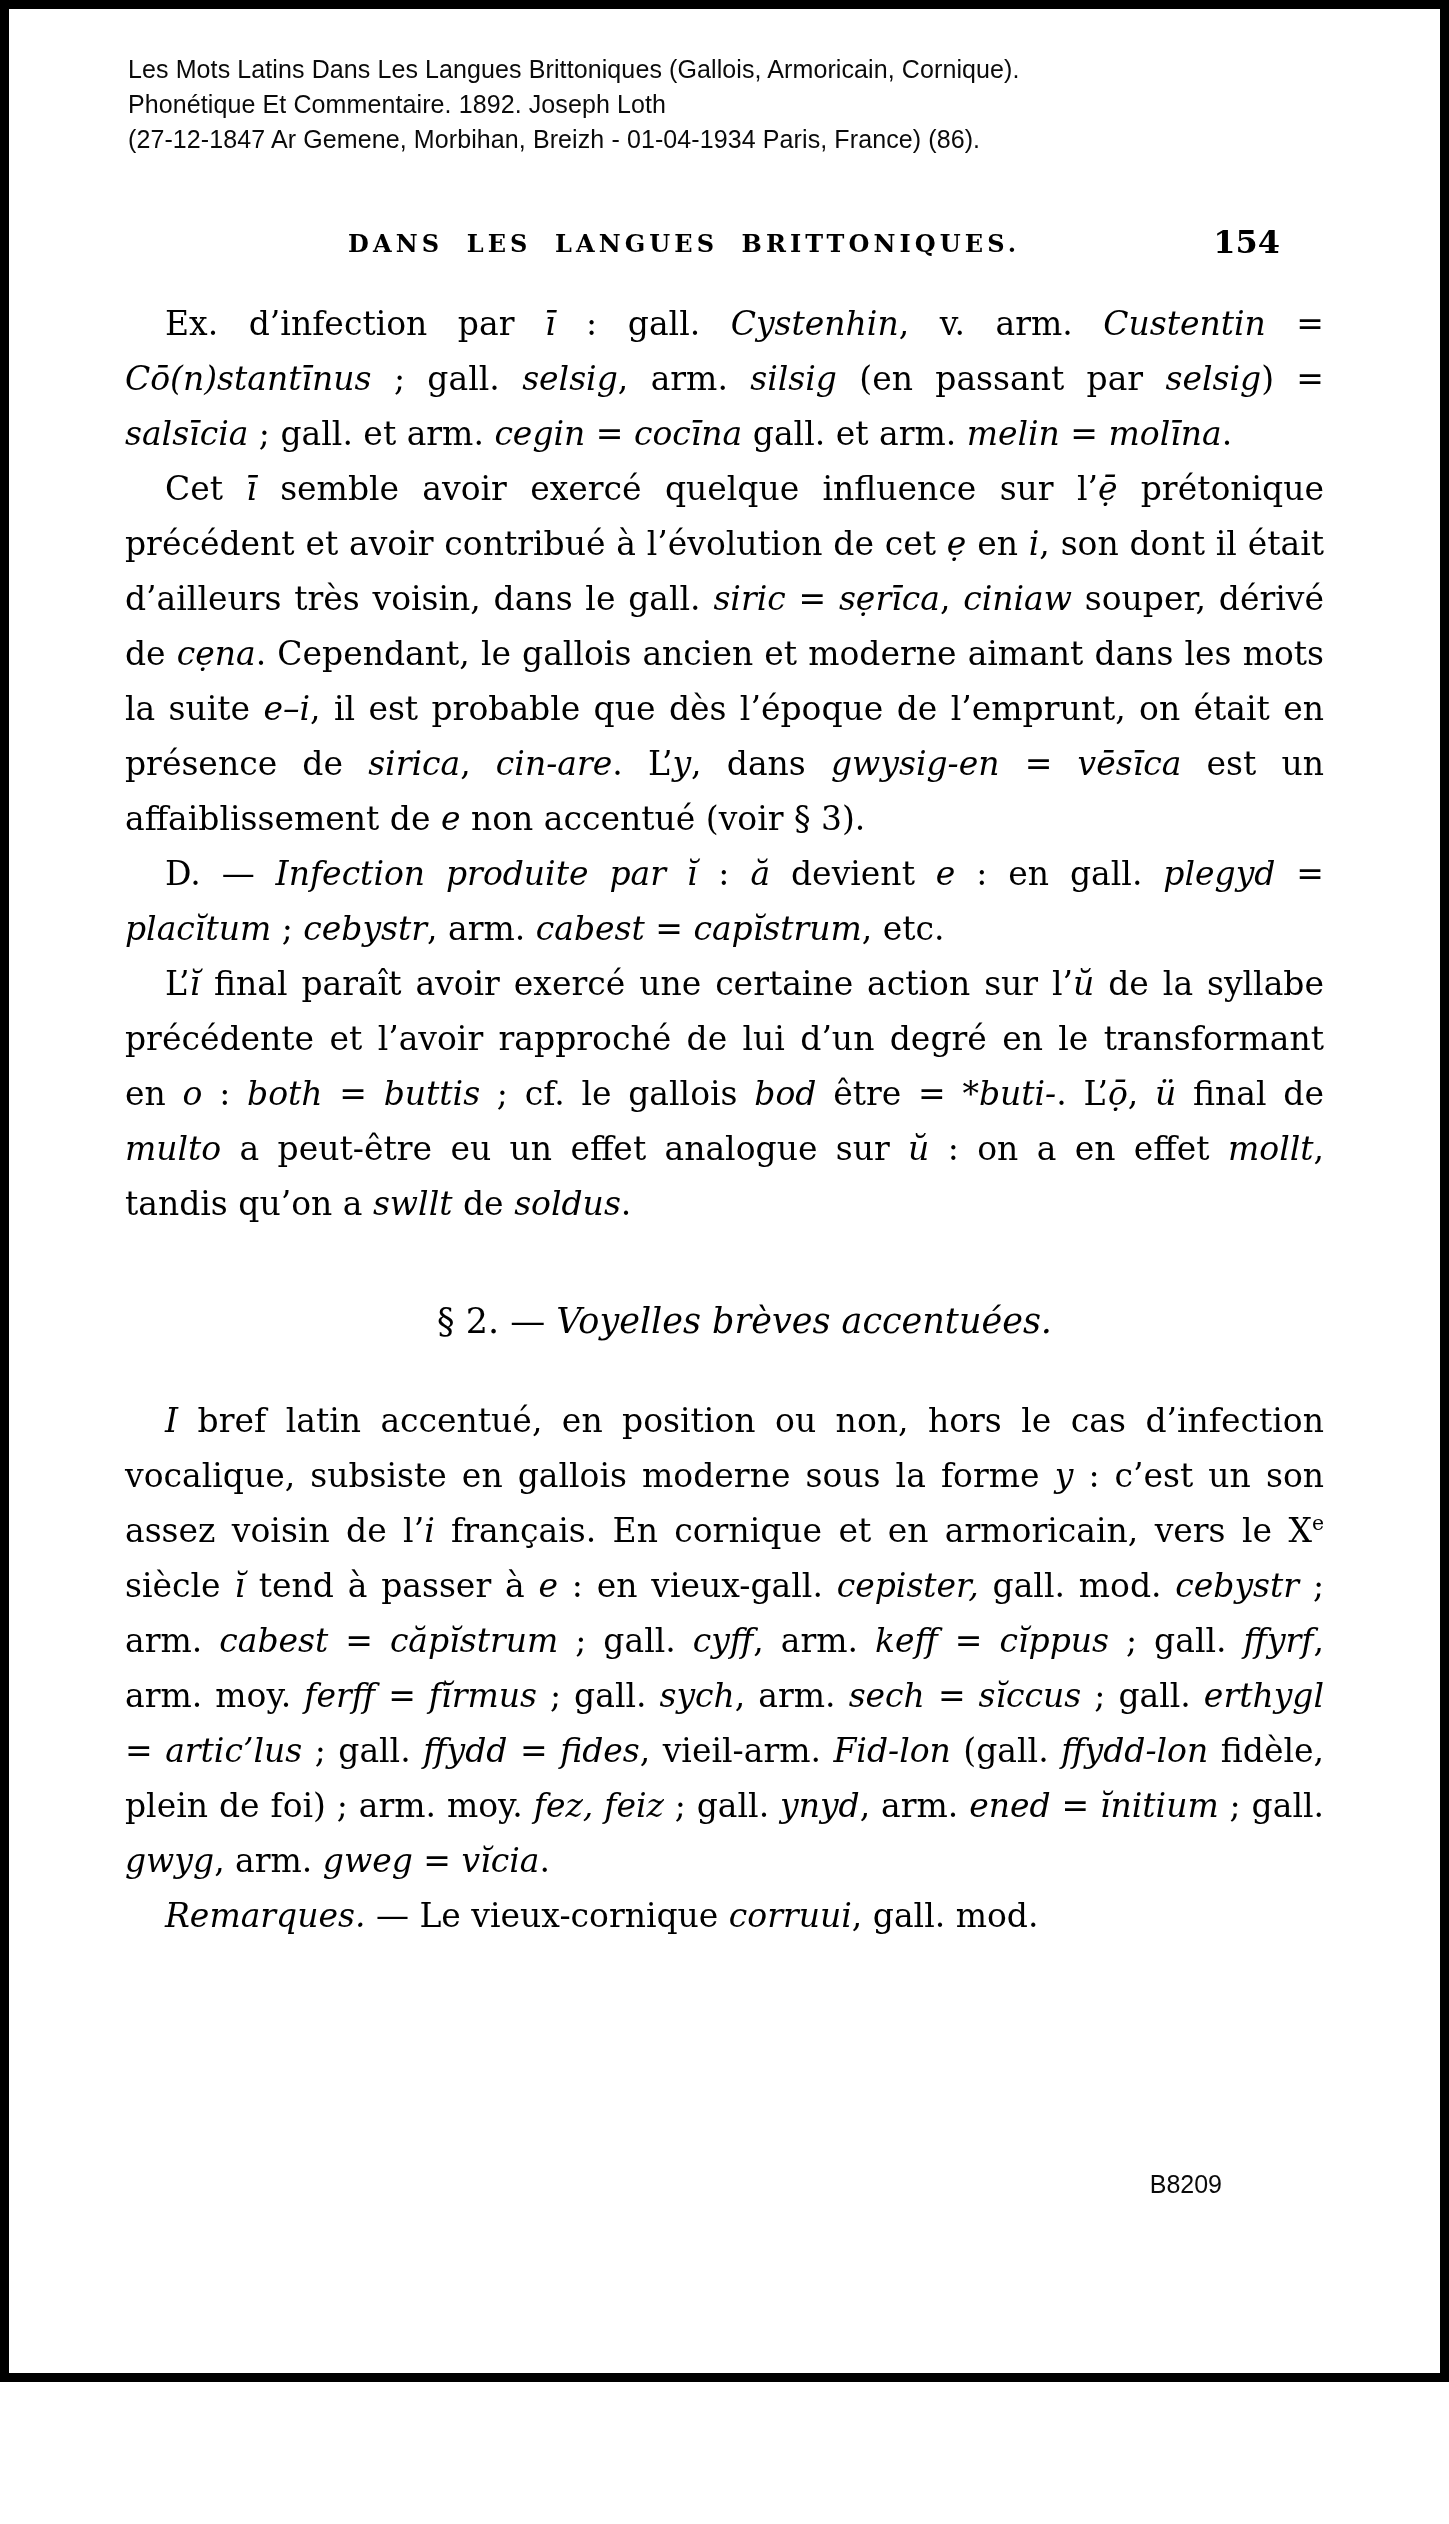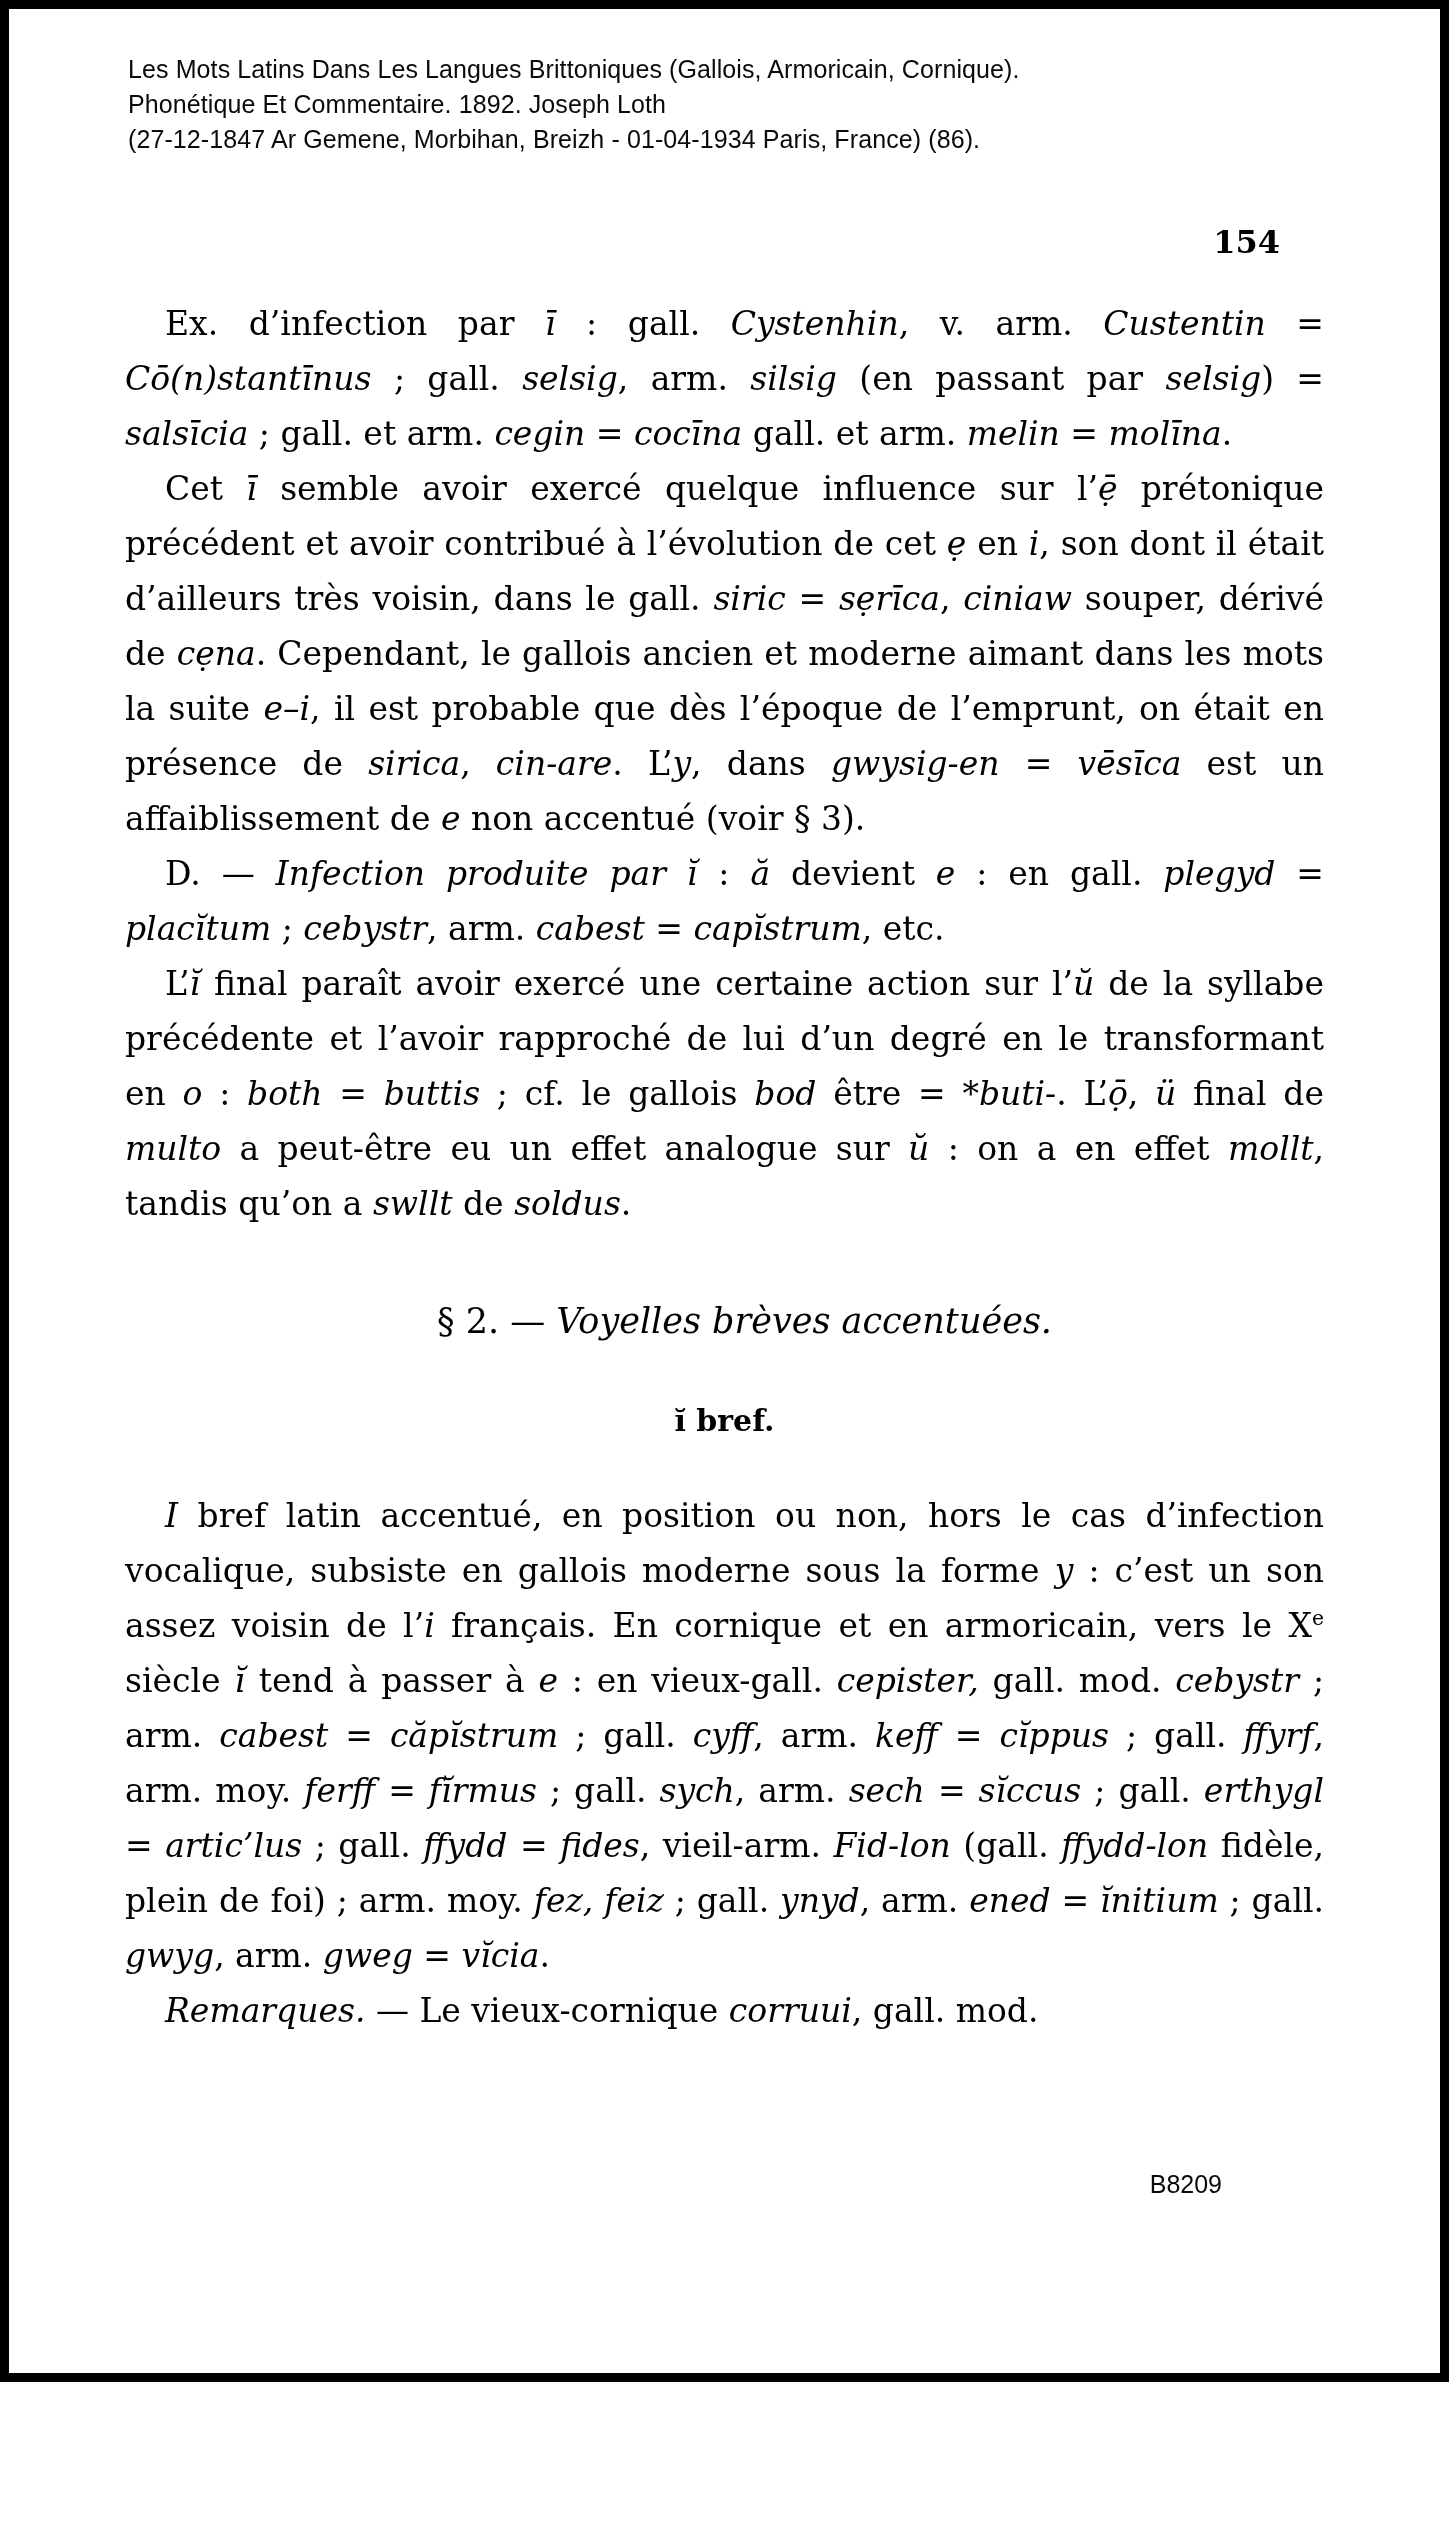--- a/index.html
+++ b/index.html
@@ -79,31 +79,31 @@
 <div class="frame">
   <div class="page">
 
     <div class="citation">
       <div>Les Mots Latins Dans Les Langues Brittoniques (Gallois, Armoricain, Cornique).</div>
       <div>Phonétique Et Commentaire. 1892. Joseph Loth</div>
       <div>(27-12-1847 Ar Gemene, Morbihan, Breizh - 01-04-1934 Paris, France) (86).</div>
     </div>
 
     <div class="running-header">
+      <span class="rh-title">DANS LES LANGUES BRITTONIQUES.</span>
       <span class="rh-num">154</span>
     </div>
 
     <div class="body-text">
       <p class="para"><span>Ex. d’infection par </span><span class="it">ī</span><span> : gall. </span><span class="it">Cystenhin</span><span>, v. arm. </span><span class="it">Custentin</span><span> = </span><span class="it">Cō(n)stantīnus</span><span> ; gall. </span><span class="it">selsig</span><span>, arm. </span><span class="it">silsig</span><span> (en passant par </span><span class="it">selsig</span><span>) = </span><span class="it">salsīcia</span><span> ; gall. et arm. </span><span class="it">cegin</span><span> = </span><span class="it">cocīna</span><span> gall. et arm. </span><span class="it">melin</span><span> = </span><span class="it">molīna</span><span>.</span></p>
       <p class="para"><span>Cet </span><span class="it">ī</span><span> semble avoir exercé quelque influence sur l’</span><span class="it">ẹ̄</span><span> prétonique précédent et avoir contribué à l’évolution de cet </span><span class="it">ẹ</span><span> en </span><span class="it">i</span><span>, son dont il était d’ailleurs très voisin, dans le gall. </span><span class="it">siric</span><span> = </span><span class="it">sẹrīca</span><span>, </span><span class="it">ciniaw</span><span> souper, dérivé de </span><span class="it">cẹna</span><span>. Cependant, le gallois ancien et moderne aimant dans les mots la suite </span><span class="it">e–i</span><span>, il est probable que dès l’époque de l’emprunt, on était en présence de </span><span class="it">sirica</span><span>, </span><span class="it">cin-are</span><span>. L’</span><span class="it">y</span><span>, dans </span><span class="it">gwysig-en</span><span> = </span><span class="it">vēsīca</span><span> est un affaiblissement de </span><span class="it">e</span><span> non accentué (voir § 3).</span></p>
       <p class="para"><span>D. — </span><span class="it">Infection produite par ĭ</span><span> : </span><span class="it">ă</span><span> devient </span><span class="it">e</span><span> : en gall. </span><span class="it">plegyd</span><span> = </span><span class="it">placĭtum</span><span> ; </span><span class="it">cebystr</span><span>, arm. </span><span class="it">cabest</span><span> = </span><span class="it">capĭstrum</span><span>, etc.</span></p>
       <p class="para"><span>L’</span><span class="it">ĭ</span><span> final paraît avoir exercé une certaine action sur l’</span><span class="it">ŭ</span><span> de la syllabe précédente et l’avoir rapproché de lui d’un degré en le transformant en </span><span class="it">o</span><span> : </span><span class="it">both</span><span> = </span><span class="it">buttis</span><span> ; cf. le gallois </span><span class="it">bod</span><span> être = </span><span class="it">*buti-</span><span>. L’</span><span class="it">ọ̄</span><span>, </span><span class="it">ü</span><span> final de </span><span class="it">multo</span><span> a peut-être eu un effet analogue sur </span><span class="it">ŭ</span><span> : on a en effet </span><span class="it">mollt</span><span>, tandis qu’on a </span><span class="it">swllt</span><span> de </span><span class="it">soldus</span><span>.</span></p>
 
       <p class="section-heading"><span>§ 2. — </span><span class="it">Voyelles brèves accentuées.</span></p>
-      <p class="sub-heading">ĭ bref.</p>
 
       <p class="para"><span class="it">I</span><span> bref latin accentué, en position ou non, hors le cas d’infection vocalique, subsiste en gallois moderne sous la forme </span><span class="it">y</span><span> : c’est un son assez voisin de l’</span><span class="it">i</span><span> français. En cornique et en armoricain, vers le X</span><span class="sup">e</span><span> siècle </span><span class="it">ĭ</span><span> tend à passer à </span><span class="it">e</span><span> : en vieux-gall. </span><span class="it">cepister,</span><span> gall. mod. </span><span class="it">cebystr</span><span> ; arm. </span><span class="it">cabest</span><span> = </span><span class="it">căpĭstrum</span><span> ; gall. </span><span class="it">cyff</span><span>, arm. </span><span class="it">keff</span><span> = </span><span class="it">cĭppus</span><span> ; gall. </span><span class="it">ffyrf</span><span>, arm. moy. </span><span class="it">ferff</span><span> = </span><span class="it">fĭrmus</span><span> ; gall. </span><span class="it">sych</span><span>, arm. </span><span class="it">sech</span><span> = </span><span class="it">sĭccus</span><span> ; gall. </span><span class="it">erthygl</span><span> = </span><span class="it">artic’lus</span><span> ; gall. </span><span class="it">ffydd</span><span> = </span><span class="it">fides</span><span>, vieil-arm. </span><span class="it">Fid-lon</span><span> (gall. </span><span class="it">ffydd-lon</span><span> fidèle, plein de foi) ; arm. moy. </span><span class="it">fez, feiz</span><span> ; gall. </span><span class="it">ynyd</span><span>, arm. </span><span class="it">ened</span><span> = </span><span class="it">ĭnitium</span><span> ; gall. </span><span class="it">gwyg</span><span>, arm. </span><span class="it">gweg</span><span> = </span><span class="it">vĭcia</span><span>.</span></p>
       <p class="para"><span class="it">Remarques.</span><span> — Le vieux-cornique </span><span class="it">corruui</span><span>, gall. mod.</span></p>
     </div>
 
     <div class="shelfmark">B8209</div>
 
   </div>
 </div>
 

